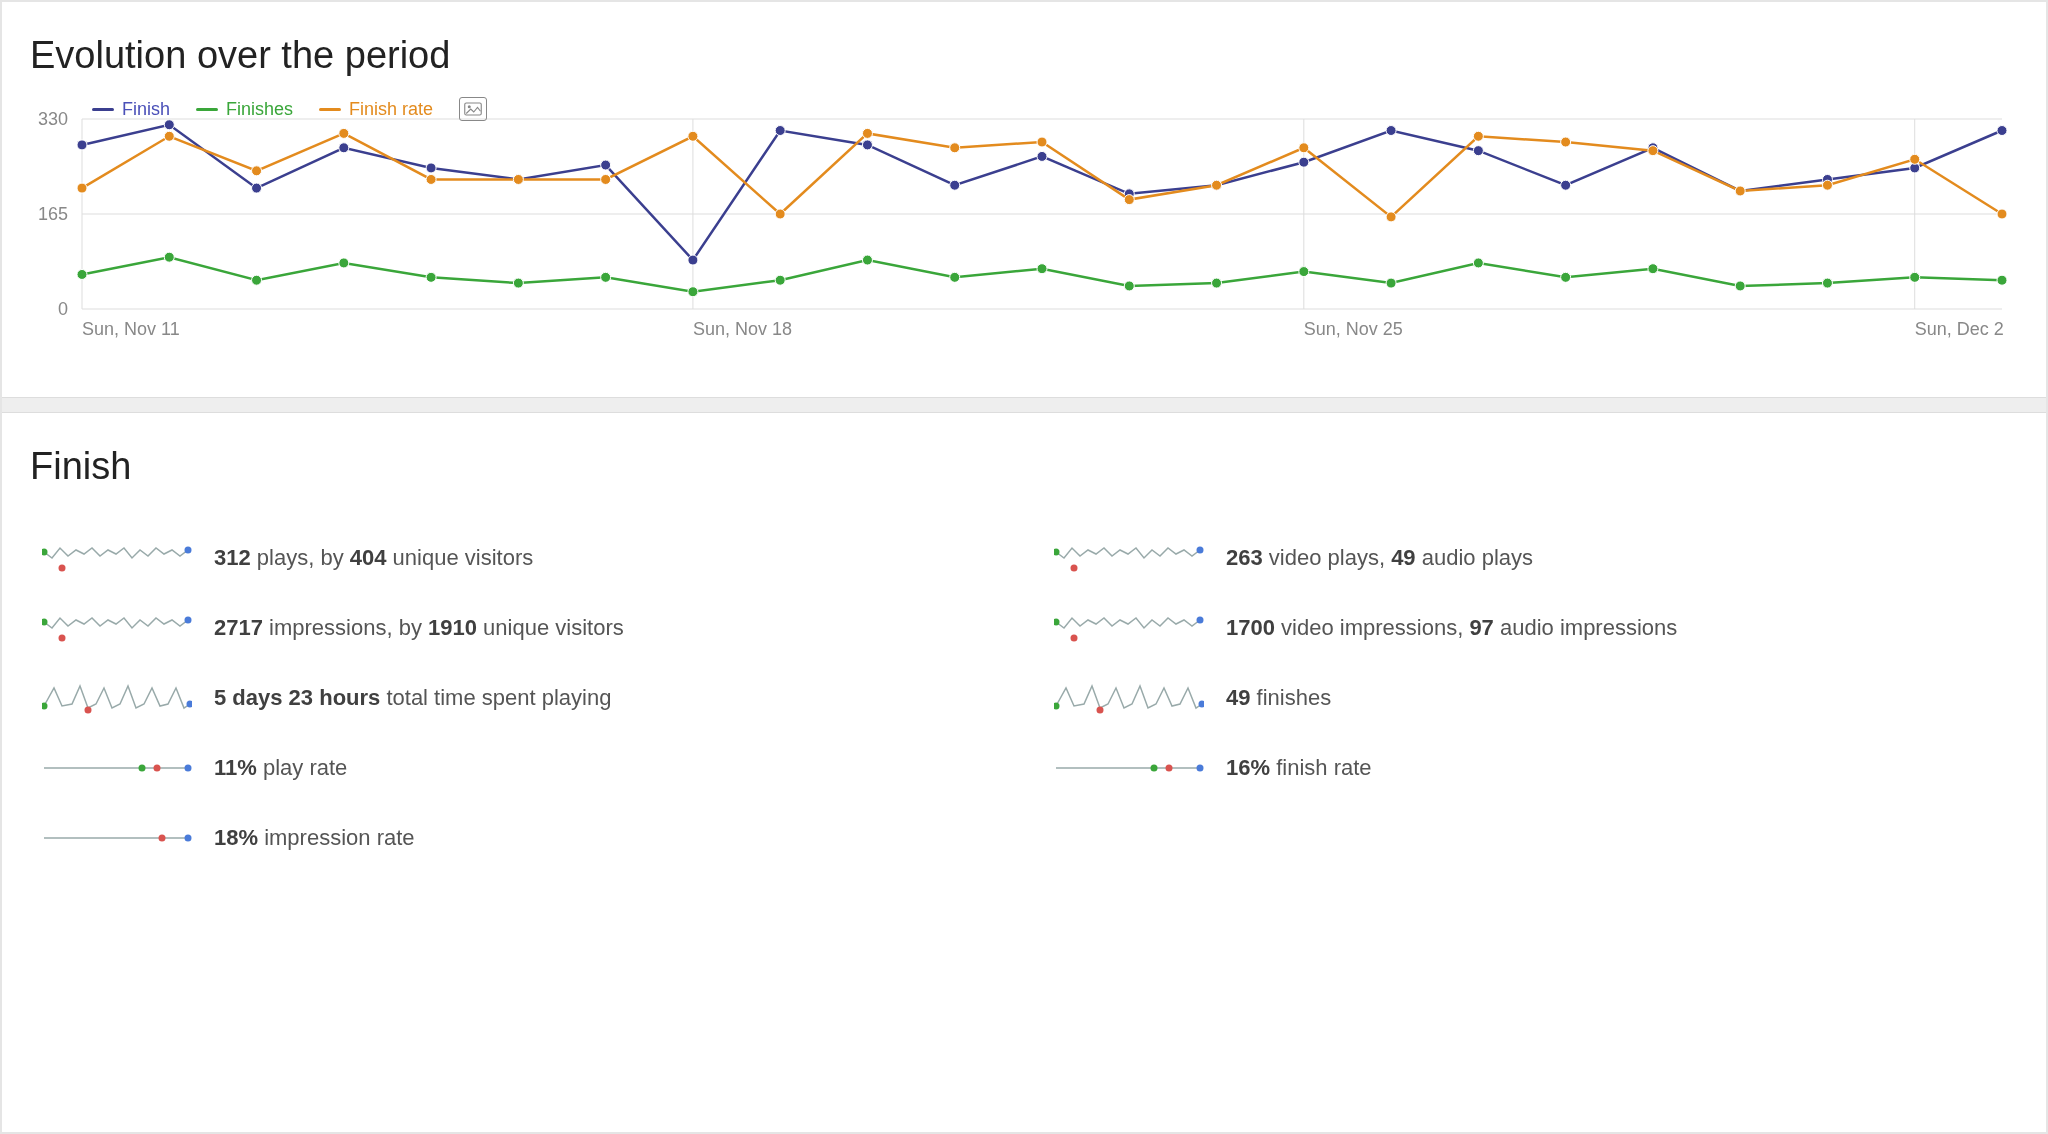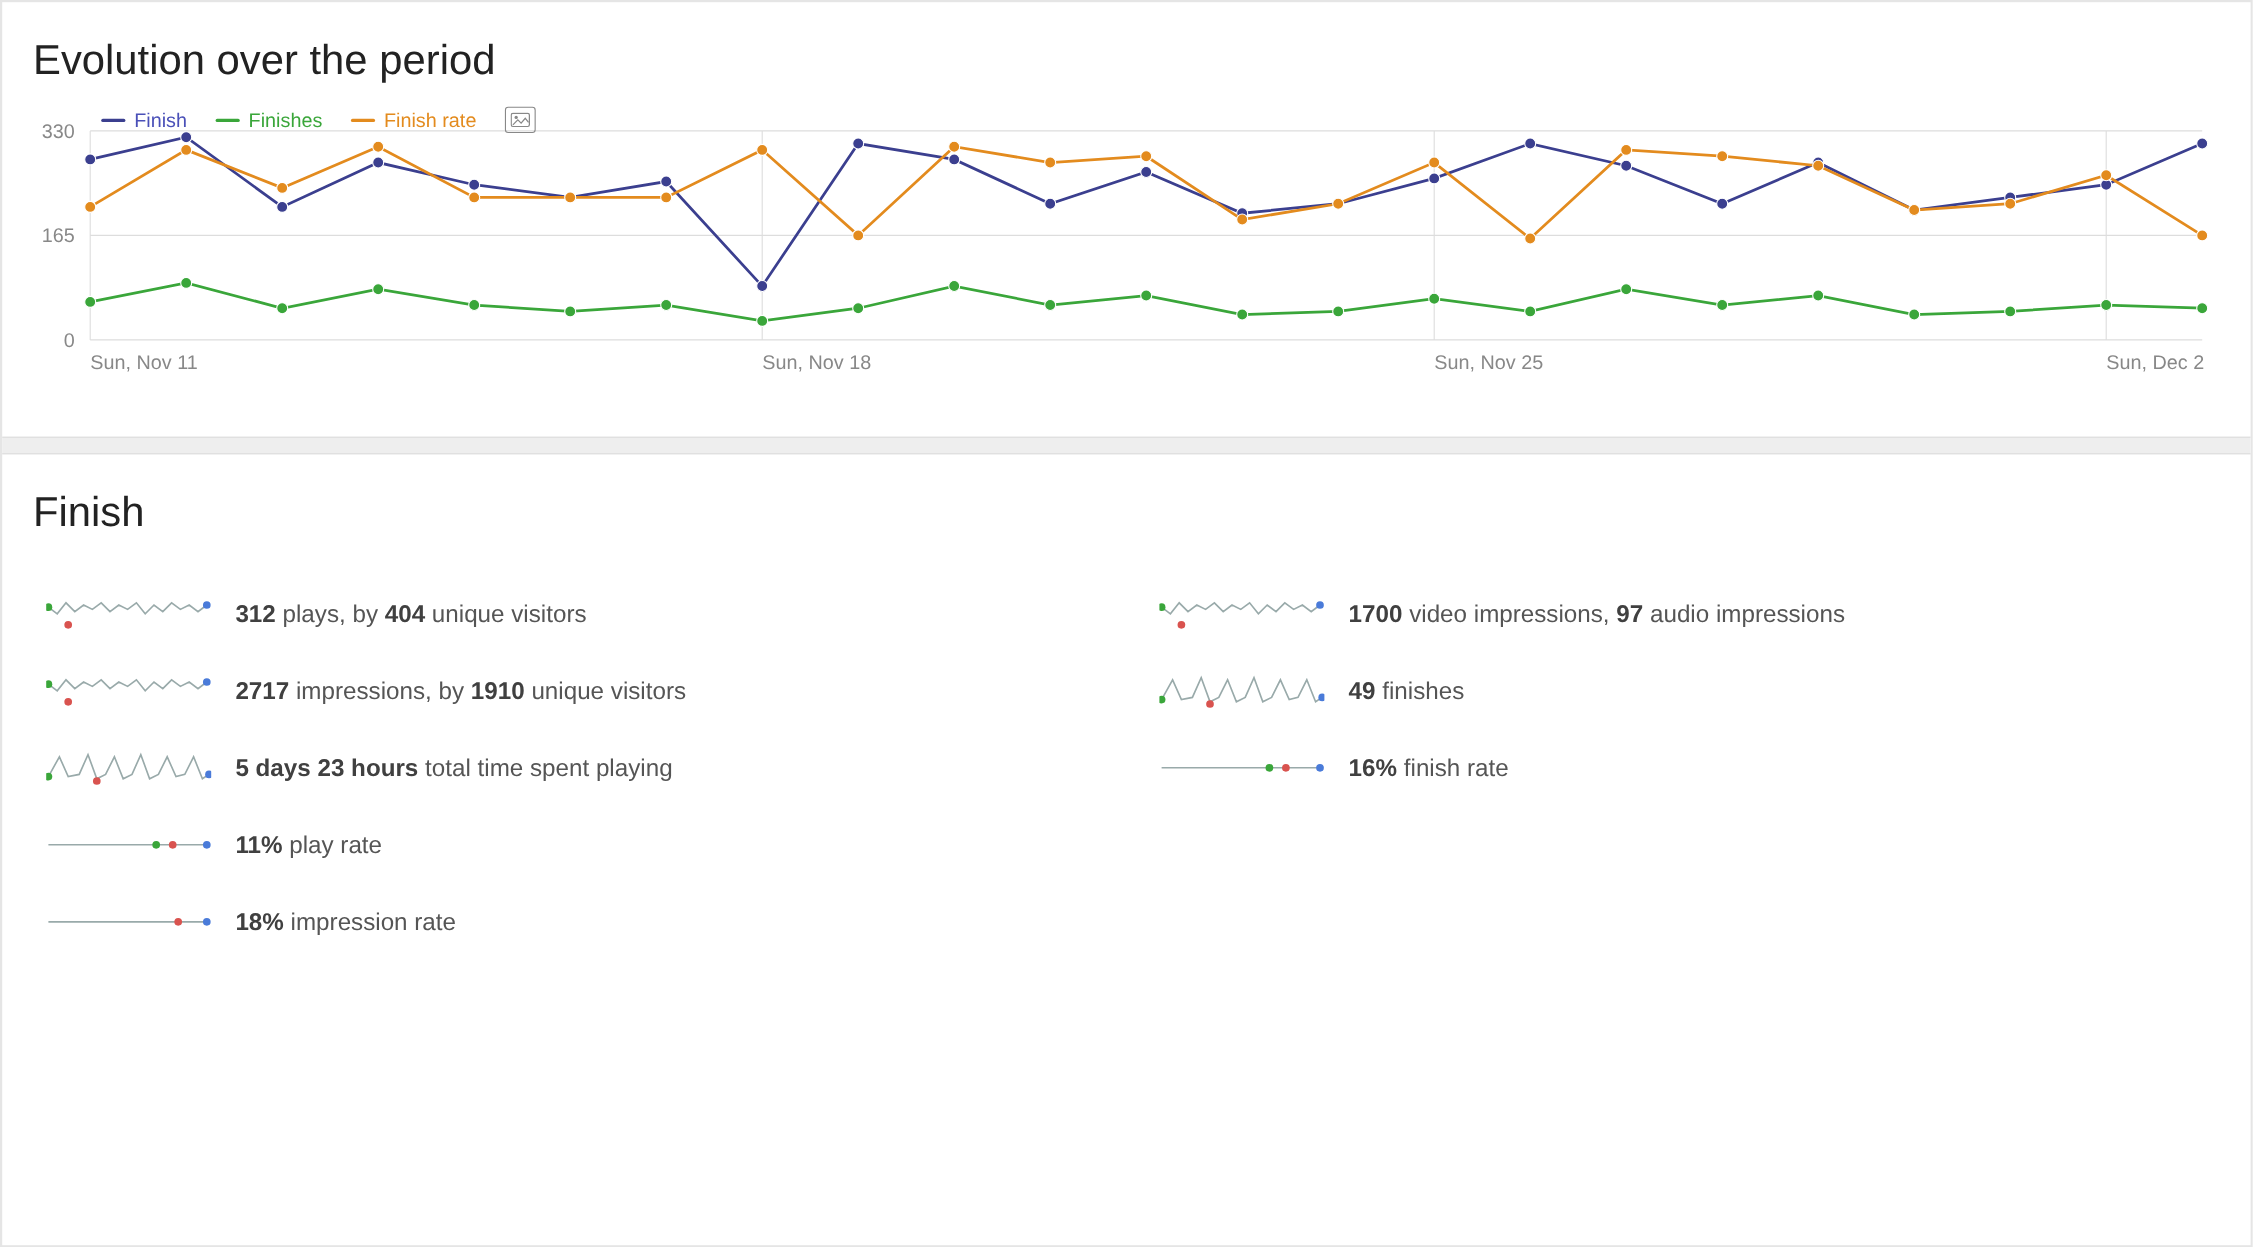--- a/index.html
+++ b/index.html
@@ -198,20 +198,29 @@
         </div>
       </div>
     <div class="report-col" id="report-right">
         <div class="report-row">
           <svg class="spark" viewBox="0 0 150 40">
             <path d="M2 14 L10 20 L18 10 L26 18 L34 12 L42 16 L50 10 L58 18 L66 12 L74 16 L82 10 L90 20 L98 12 L106 18 L114 10 L122 16 L130 12 L138 18 L146 12" fill="none" stroke="#9aa" stroke-width="1.5"></path>
             <circle cx="2" cy="14" r="3.5" fill="#3aa63a"></circle>
             <circle cx="20" cy="30" r="3.5" fill="#d9534f"></circle>
             <circle cx="146" cy="12" r="3.5" fill="#4a7bd9"></circle>
           </svg>
+          <span class="report-text"><b>263</b> video plays, <b>49</b> audio plays</span>
+        </div>
+        <div class="report-row">
+          <svg class="spark" viewBox="0 0 150 40">
+            <path d="M2 14 L10 20 L18 10 L26 18 L34 12 L42 16 L50 10 L58 18 L66 12 L74 16 L82 10 L90 20 L98 12 L106 18 L114 10 L122 16 L130 12 L138 18 L146 12" fill="none" stroke="#9aa" stroke-width="1.5"></path>
+            <circle cx="2" cy="14" r="3.5" fill="#3aa63a"></circle>
+            <circle cx="20" cy="30" r="3.5" fill="#d9534f"></circle>
+            <circle cx="146" cy="12" r="3.5" fill="#4a7bd9"></circle>
+          </svg>
           <span class="report-text"><b>1700</b> video impressions, <b>97</b> audio impressions</span>
         </div>
         <div class="report-row">
           <svg class="spark" viewBox="0 0 150 40">
             <path d="M2 28 L12 10 L20 28 L30 26 L38 8 L46 30 L54 26 L62 10 L70 30 L78 26 L86 8 L94 30 L102 26 L110 10 L118 28 L126 26 L134 10 L142 30 L148 26" fill="none" stroke="#9aa" stroke-width="1.5"></path>
             <circle cx="2" cy="28" r="3.5" fill="#3aa63a"></circle>
             <circle cx="46" cy="32" r="3.5" fill="#d9534f"></circle>
             <circle cx="148" cy="26" r="3.5" fill="#4a7bd9"></circle>
           </svg>
           <span class="report-text"><b>49</b> finishes</span>

